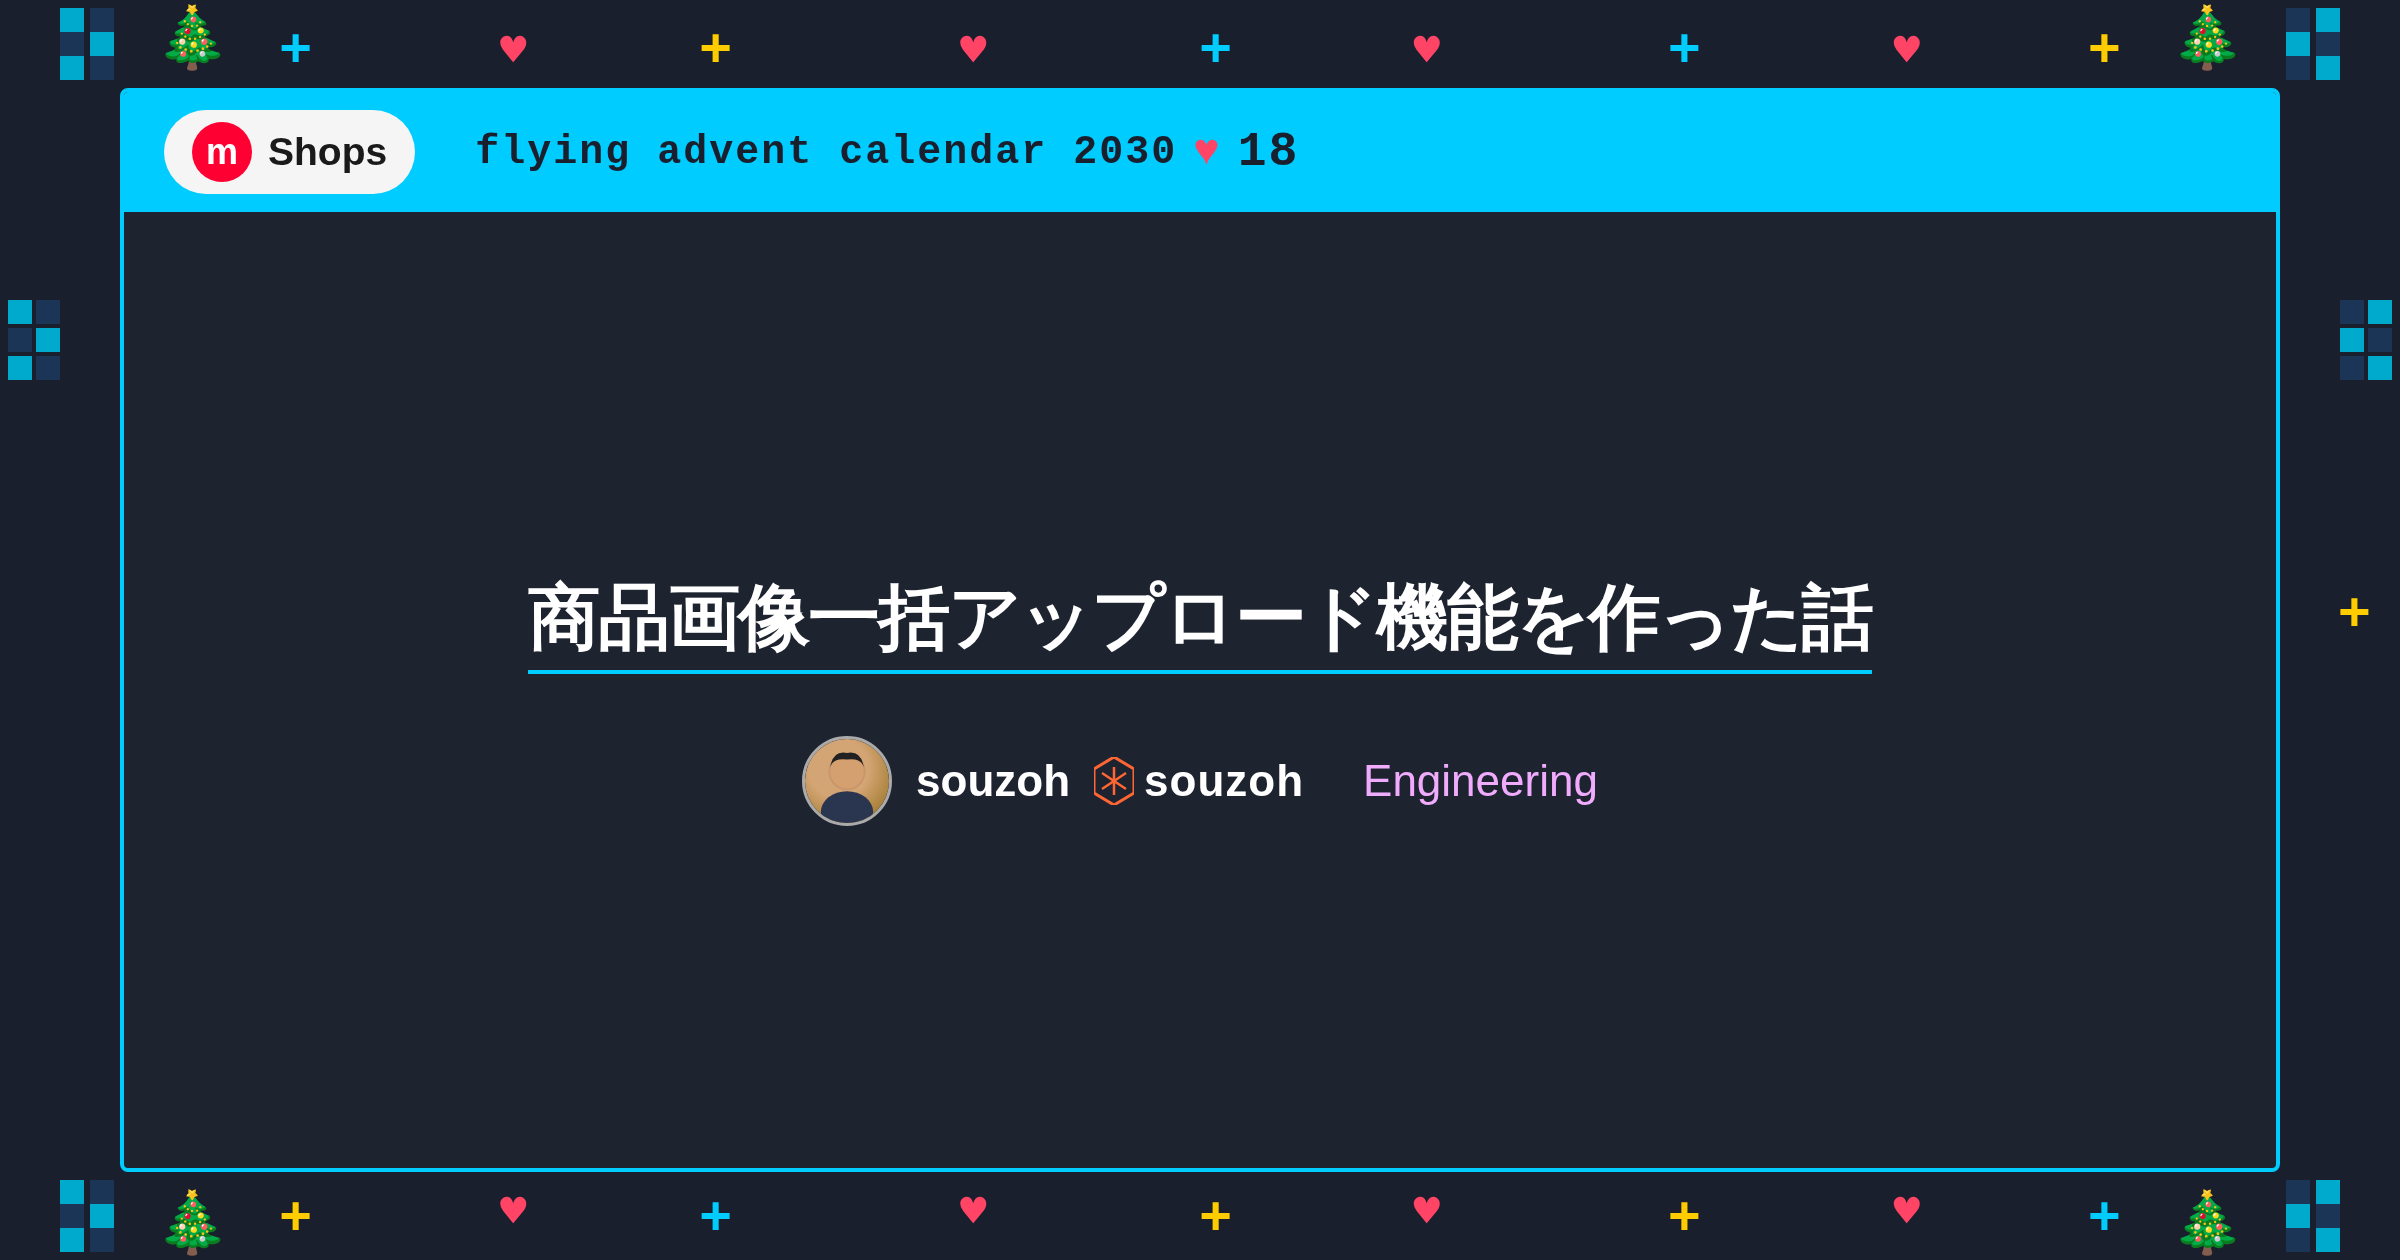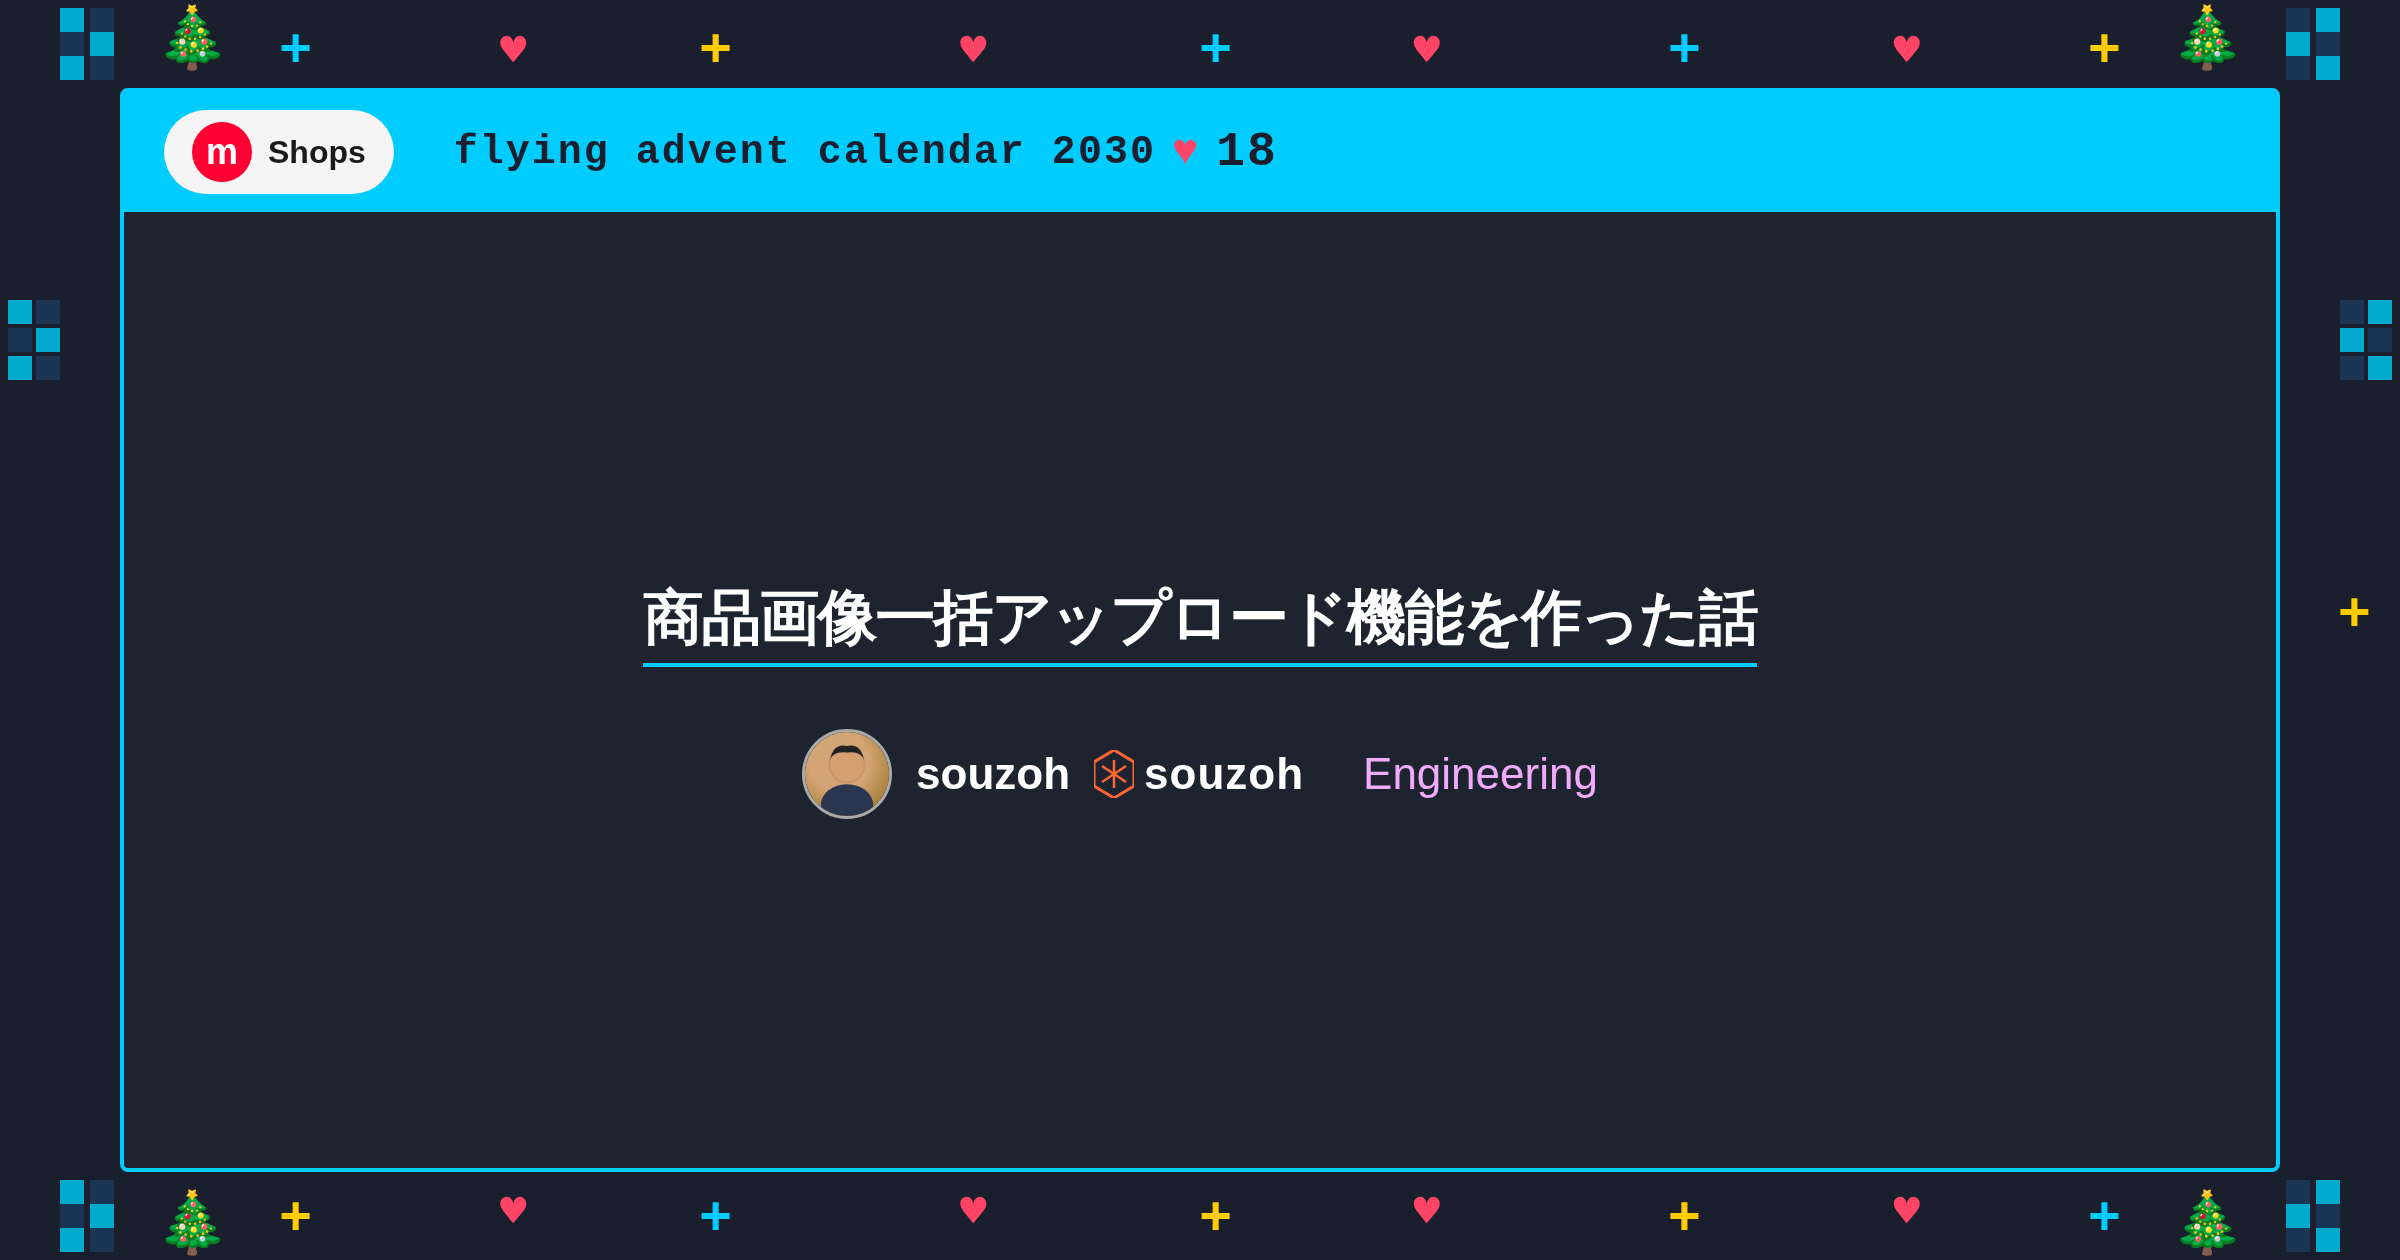--- a/index.html
+++ b/index.html
@@ -55,21 +55,21 @@
       gap: 16px;
       margin-right: 60px;
     }
 
     .logo-icon {
       width: 60px;
       height: 60px;
     }
 
     .logo-text {
-      font-size: 32px;
+      font-size: 39px;
       font-weight: 700;
       color: #1a1a1a;
       font-family: sans-serif;
     }
 
     .calendar-title {
       font-family: 'Courier New', monospace;
       font-size: 40px;
       font-weight: 700;
       color: #1a1f2e;
@@ -115,21 +115,21 @@
     .title-line1::after {
       content: '';
       position: absolute;
       bottom: -8px;
       left: 0; right: 0;
       height: 4px;
       background: #00ccff;
     }
 
     .title-line2 {
-      font-size: 60px;
+      font-size: 72px;
       font-weight: 900;
       color: #ffffff;
       font-family: sans-serif;
       letter-spacing: -2px;
       position: relative;
       margin-top: 16px;
     }
 
     .title-line2::after {
       content: '';

